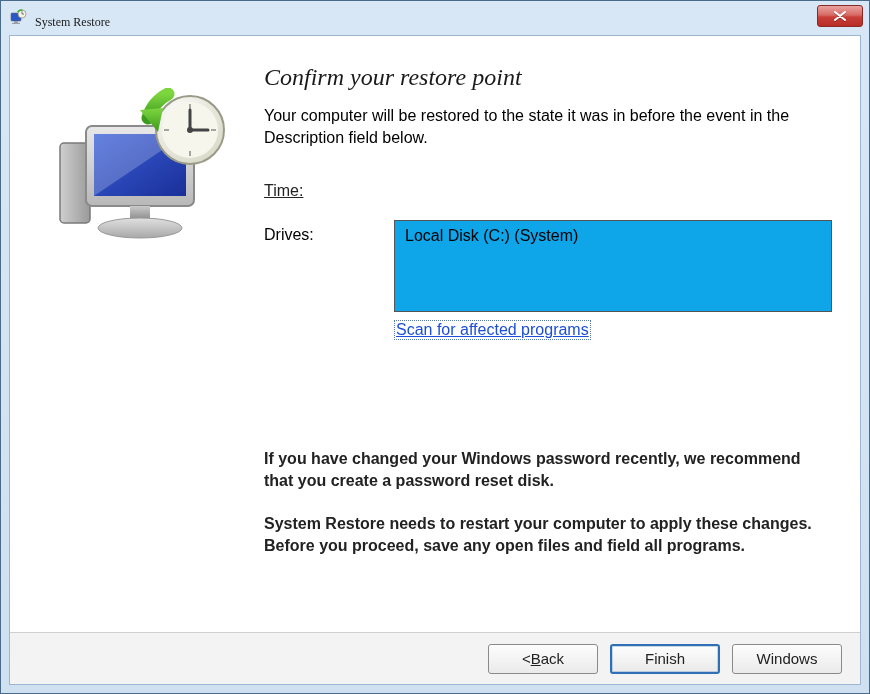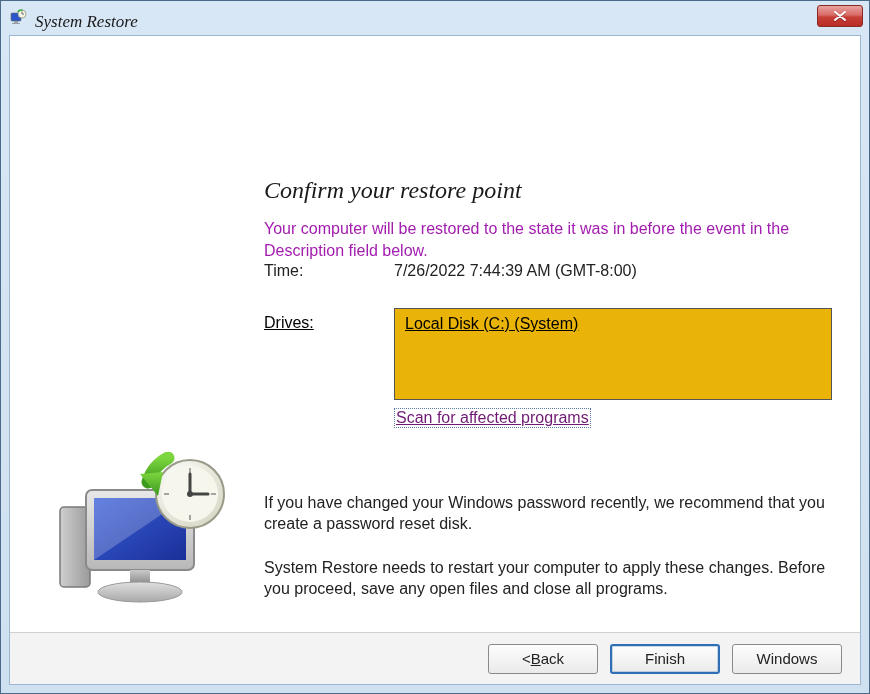--- a/index.html
+++ b/index.html
@@ -30,22 +30,21 @@
     background: transparent;
     position: relative;
   }
   .titlebar .app-icon {
     width: 18px;
     height: 18px;
     margin-right: 8px;
     display: inline-flex;
   }
   .titlebar .title {
-    font-style: italic;
-    font-size: 17px;
+    font-size: 12px;
     color: #1a1a1a;
     font-family: Georgia, "Segoe UI", serif;
     margin-top: 8px;
   }
   .close-btn {
     position: absolute;
     right: 6px;
     top: 4px;
     width: 46px;
     height: 22px;
@@ -64,21 +63,20 @@
     flex: 1;
     background: #ffffff;
     border: 1px solid #9db6cf;
     display: flex;
     flex-direction: column;
   }
   .content-body {
     flex: 1;
     display: flex;
     padding: 18px 28px 10px 18px;
-    align-items: flex-end;
   }
   .left-col {
     width: 230px;
     padding-top: 34px;
     flex-shrink: 0;
   }
   .restore-graphic {
     width: 190px;
     height: 170px;
     margin-left: 20px;
@@ -91,63 +89,65 @@
   h1.page-heading {
     font-family: Georgia, "Segoe UI", serif;
     font-style: italic;
     font-weight: normal;
     font-size: 24px;
     color: #1a1a1a;
     margin: 10px 0 14px 0;
   }
   .intro-text {
     font-size: 16px;
-    color: #a21caf;
+    color: #000000;
     line-height: 1.35;
+    margin-bottom: 34px;
   }
   .info-row {
     display: flex;
     margin-bottom: 10px;
     font-size: 16px;
     color: #222;
+    text-decoration: underline;
   }
   .info-label { width: 130px; flex-shrink: 0; }
   .info-value { flex: 1; }
   .drives-row {
     display: flex;
-    margin-top: 28px;
-    text-decoration: underline;
+    margin-top: 20px;
   }
   .drives-label { width: 130px; flex-shrink: 0; font-size: 16px; padding-top: 6px; }
   .drives-box {
     flex: 1;
     border: 1px solid #555;
     height: 92px;
     padding: 6px 10px;
     font-size: 16px;
-    background: #eab308;
+    background: #0ea5e9;
   }
   .scan-link-row {
     margin-left: 130px;
     margin-top: 8px;
   }
   .scan-link {
-    color: #701a75;
+    color: #1d4ed8;
     text-decoration: underline;
     font-size: 16px;
     cursor: pointer;
     border: 1px dotted #5a7aaa;
     padding: 0 1px;
     display: inline-block;
   }
   .warn-block {
-    margin-top: 64px;
+    margin-top: 108px;
     font-size: 16px;
     color: #222;
     line-height: 1.35;
+    font-weight: bold;
   }
   .warn-block p { margin: 0 0 22px 0; }
   .button-bar {
     height: 52px;
     border-top: 1px solid #d0d0d0;
     display: flex;
     align-items: center;
     justify-content: flex-end;
     padding-right: 18px;
     gap: 12px;
@@ -264,37 +264,36 @@
           </svg>
         </div>
       </div>
 
       <div class="right-col">
         <h1 class="page-heading">Confirm your restore point</h1>
         <div class="intro-text">Your computer will be restored to the state it was in before the event in the Description field below.</div>
 
         <div class="info-row">
           <div class="info-label">Time:</div>
-          <div class="info-value">7/26/2022 7:44:39 AM (GMT-8:00)</div>
         </div>
 
         <div class="drives-row">
           <div class="drives-label">Drives:</div>
           <div class="drives-box">
             <div>Local Disk (C:) (System)</div>
           </div>
         </div>
 
         <div class="scan-link-row">
           <a class="scan-link">Scan for affected programs</a>
         </div>
 
         <div class="warn-block">
           <p>If you have changed your Windows password recently, we recommend that you create a password reset disk.</p>
-          <p>System Restore needs to restart your computer to apply these changes. Before you proceed, save any open files and close all programs.</p>
+          <p>System Restore needs to restart your computer to apply these changes. Before you proceed, save any open files and field all programs.</p>
         </div>
       </div>
     </div>
 
     <div class="button-bar">
       <button class="btn">
         <span>&lt; </span>
           <span class="mnemonic">B</span>
           <span>ack</span>
       </button>

